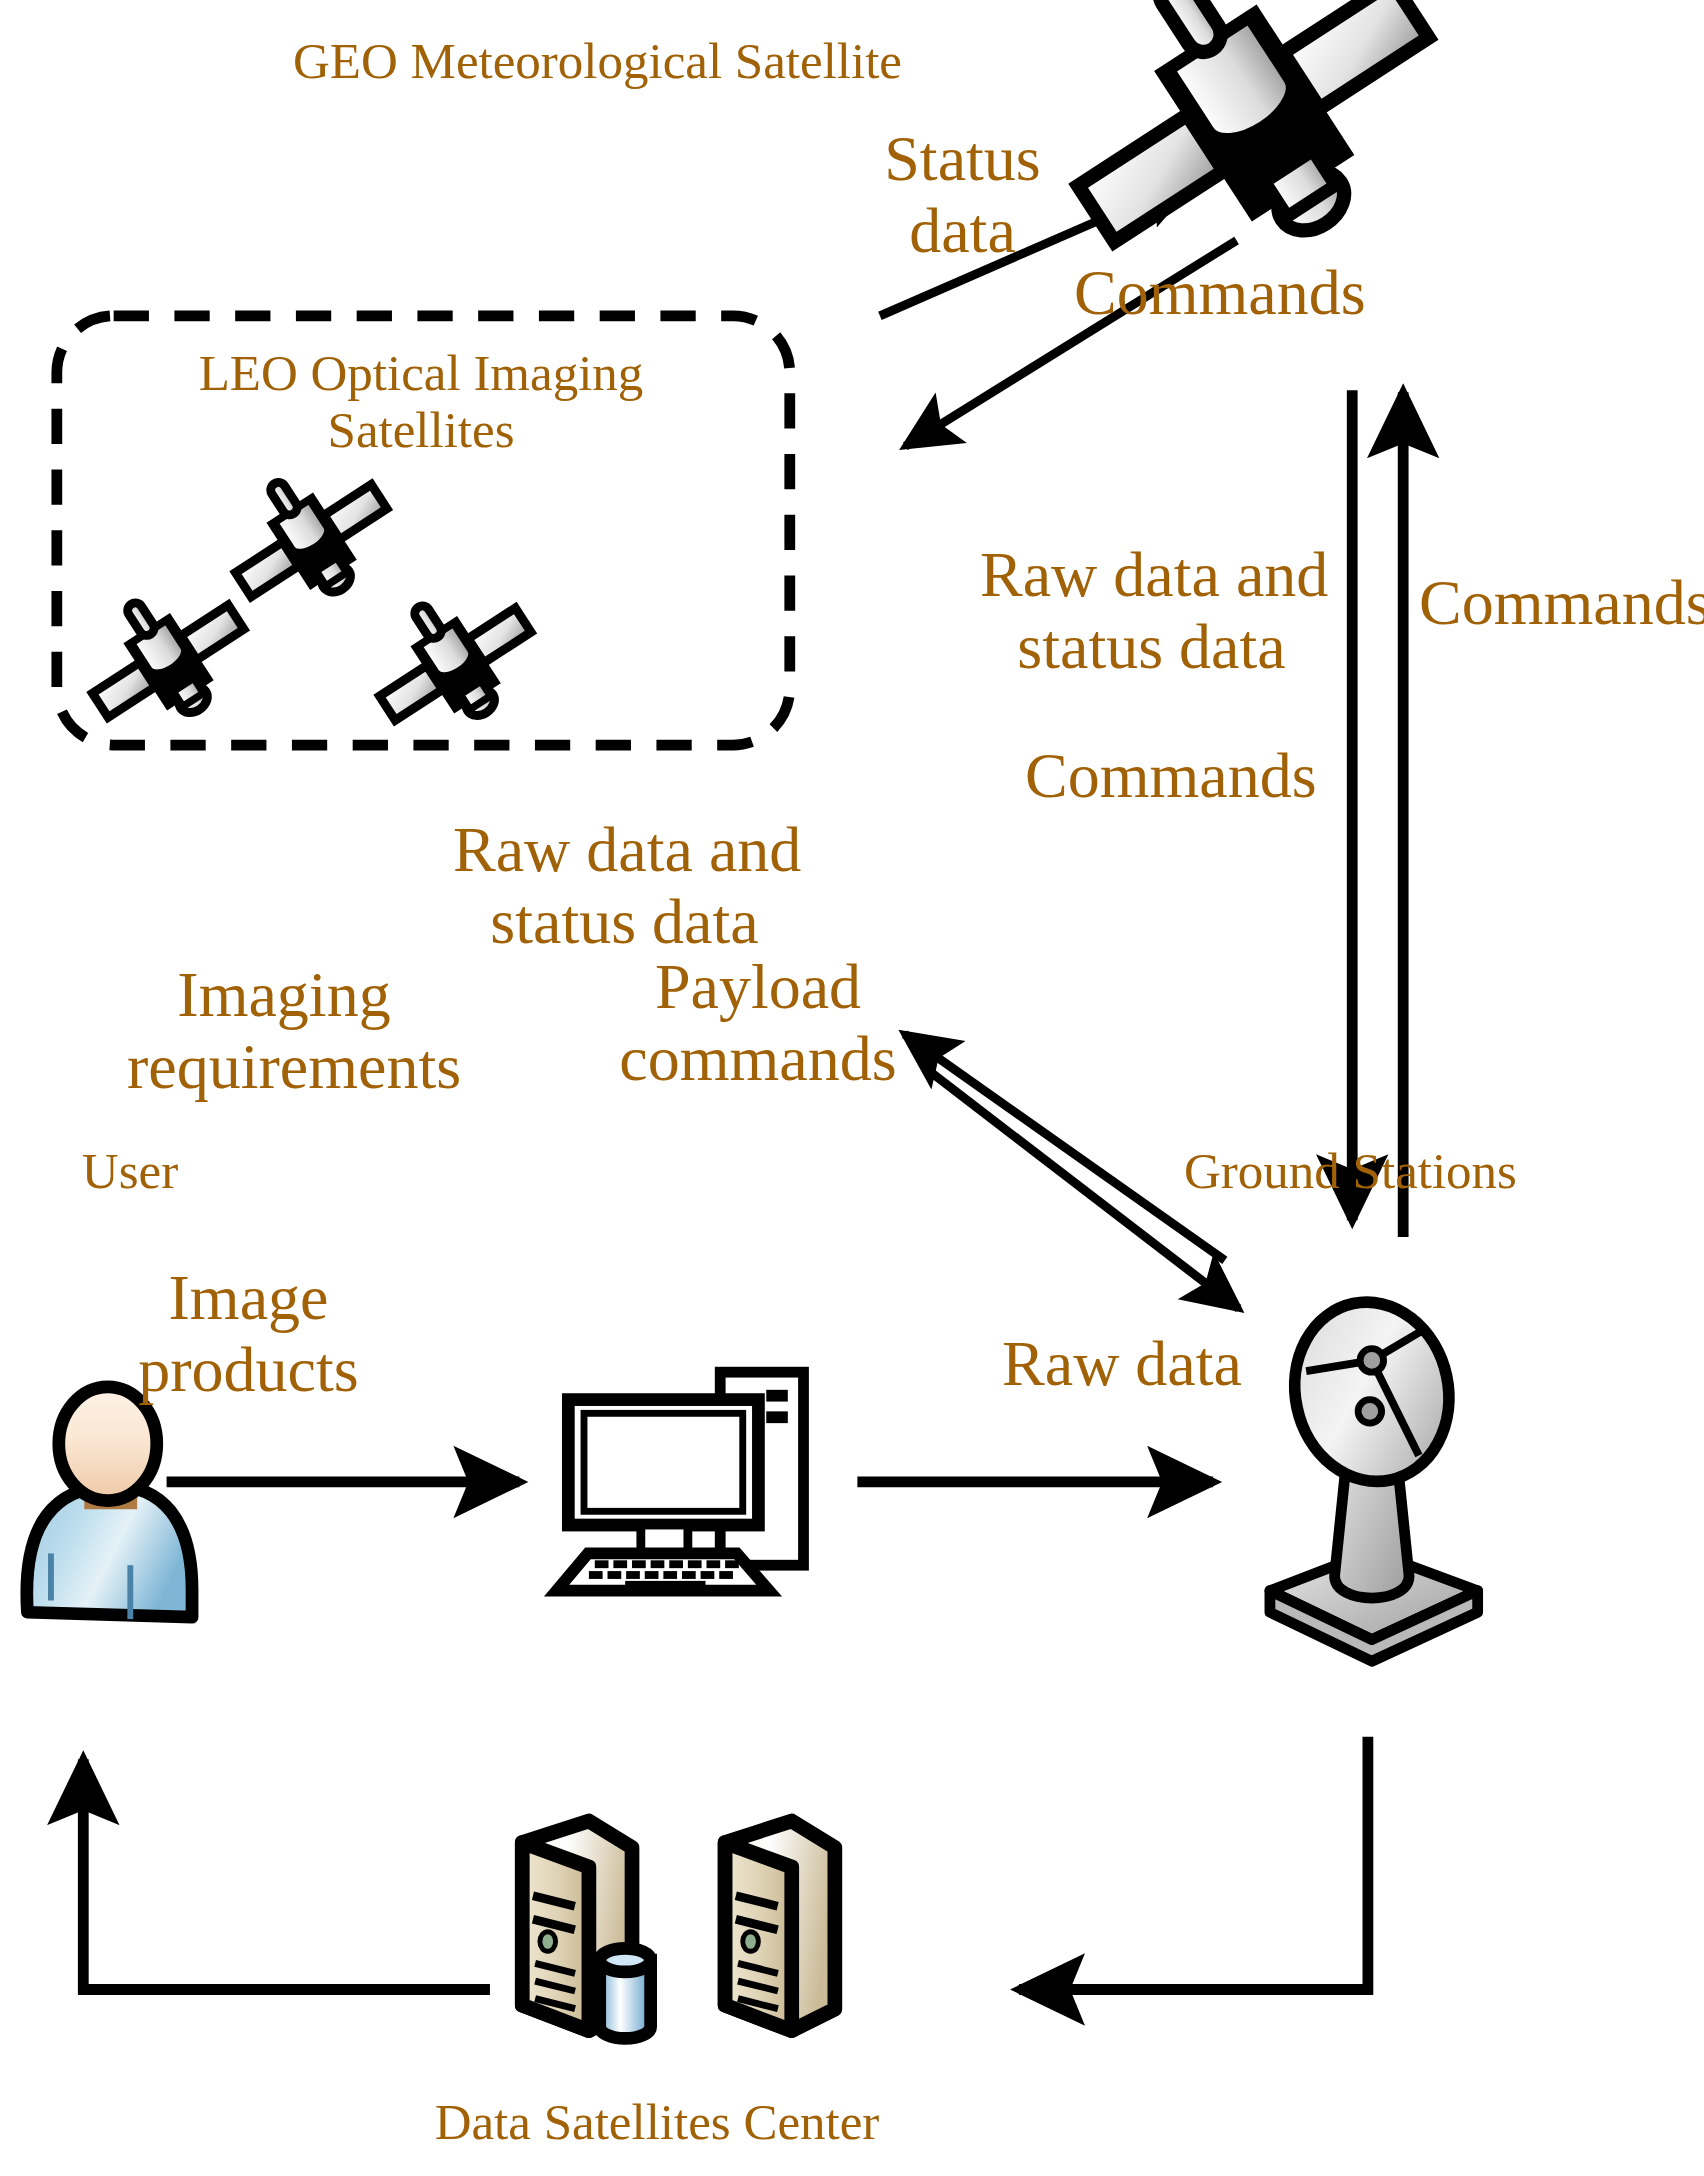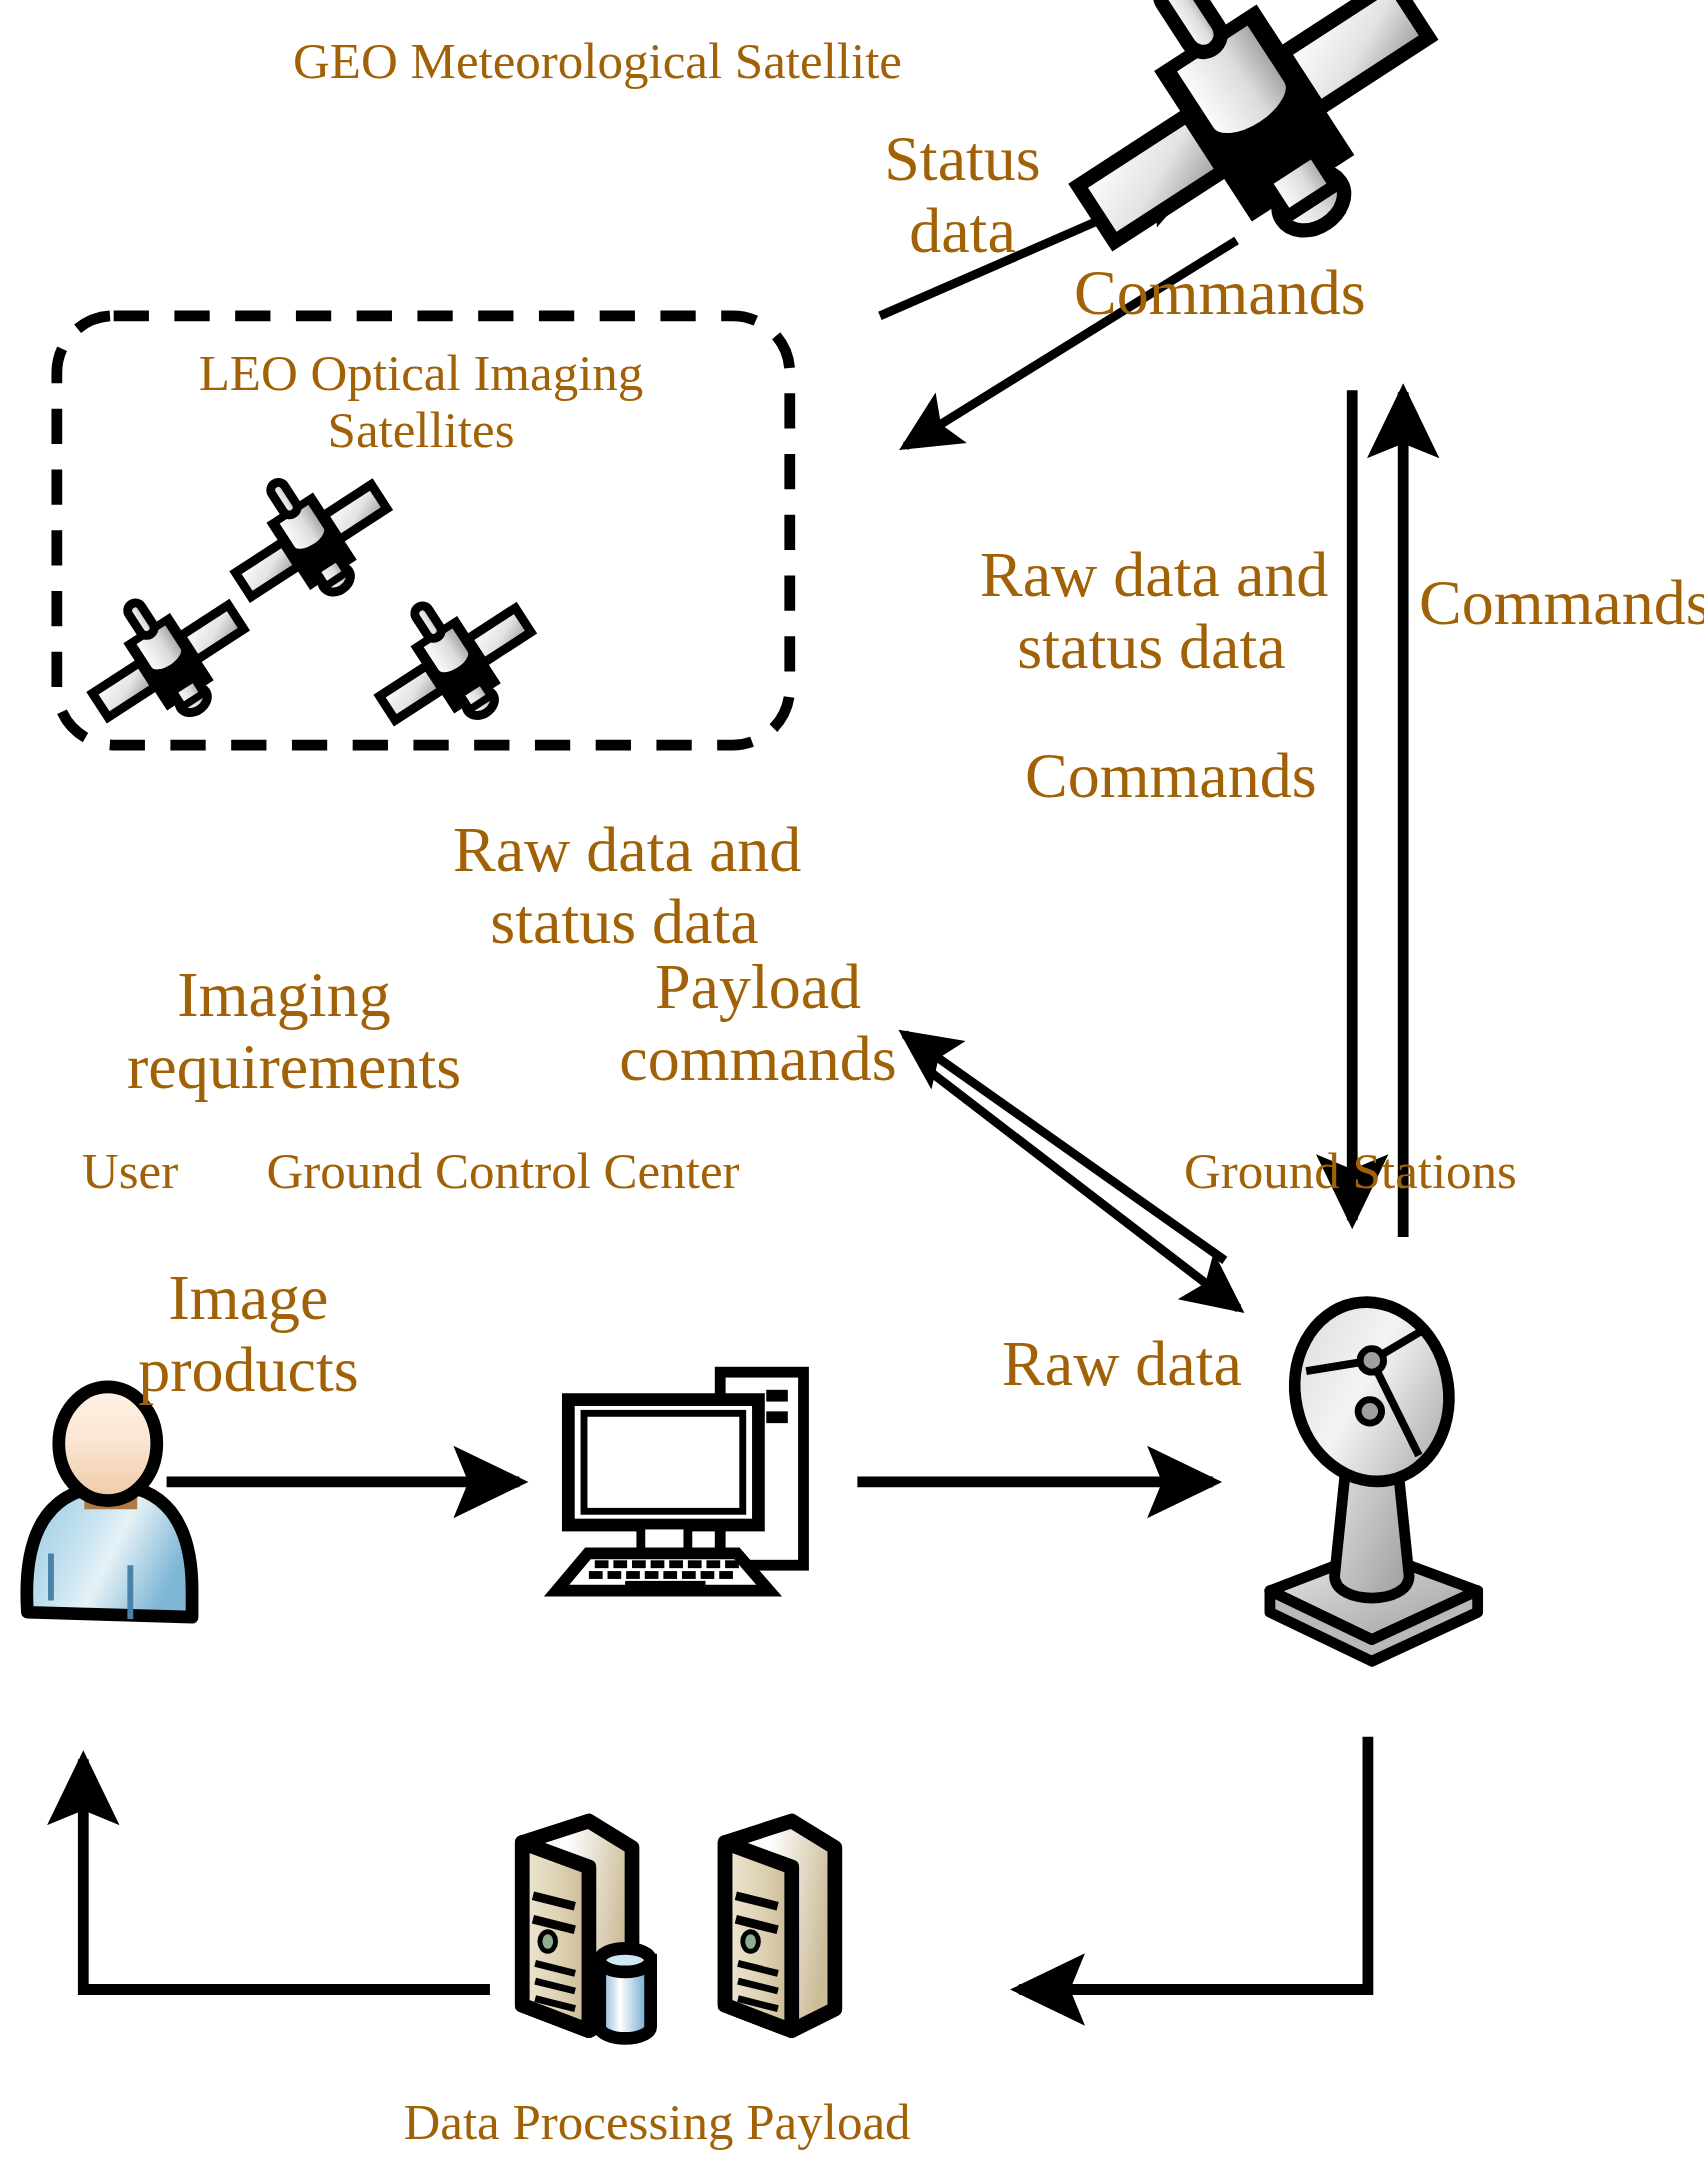--- a/index.html
+++ b/index.html
@@ -296,25 +296,24 @@
 status data</div>
 
   <div class="lbl t-edge" style="left:127px; top:951px; width:314px;margin-top:8px;">Imaging
 requirements</div>
 
   <div class="lbl t-edge" style="left:606px; top:951px; width:304px;">Payload
 commands</div>
 
   <div class="lbl t-node" style="left:12px; top:1143px; width:196px;margin-left:20px;">User</div>
 
-  <div class="lbl t-node" style="left:263px; top:1143px; width:480px;">Ground Control Center</div>
 
   <div class="lbl t-node" style="left:1125px; top:1143px; width:451px;">Ground Stations</div>
 
   <div class="lbl t-edge" style="left:116px; top:1262px; width:265px;">Image
 products</div>
 
   <div class="lbl t-edge" style="left:980px; top:1328px; width:284px;">Raw data</div>
 
-  <div class="lbl t-node" style="left:363px; top:2094px; width:588px;">Data Processing Payload</div>
+  <div class="lbl t-node" style="left:363px; top:2094px; width:588px;">Data Satellites Center</div>
 
 </div>
 
 
 </body></html>

